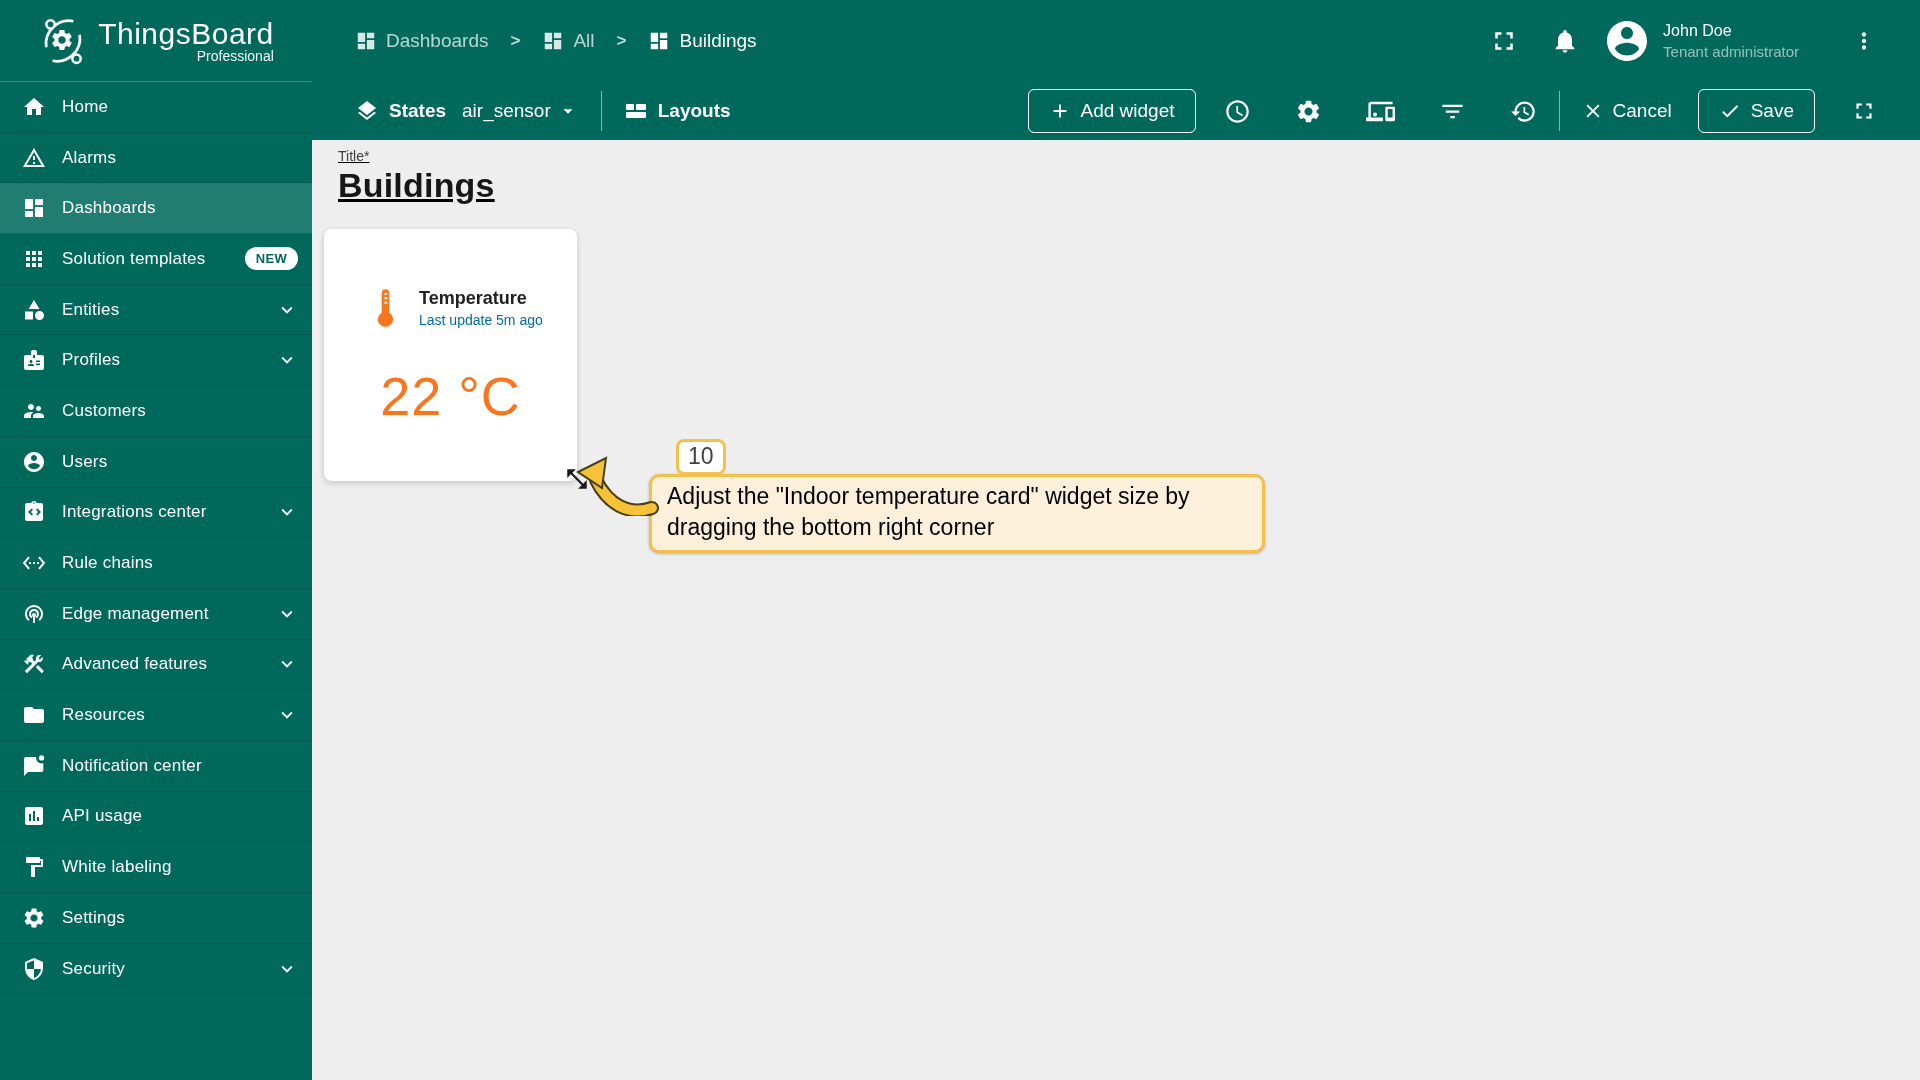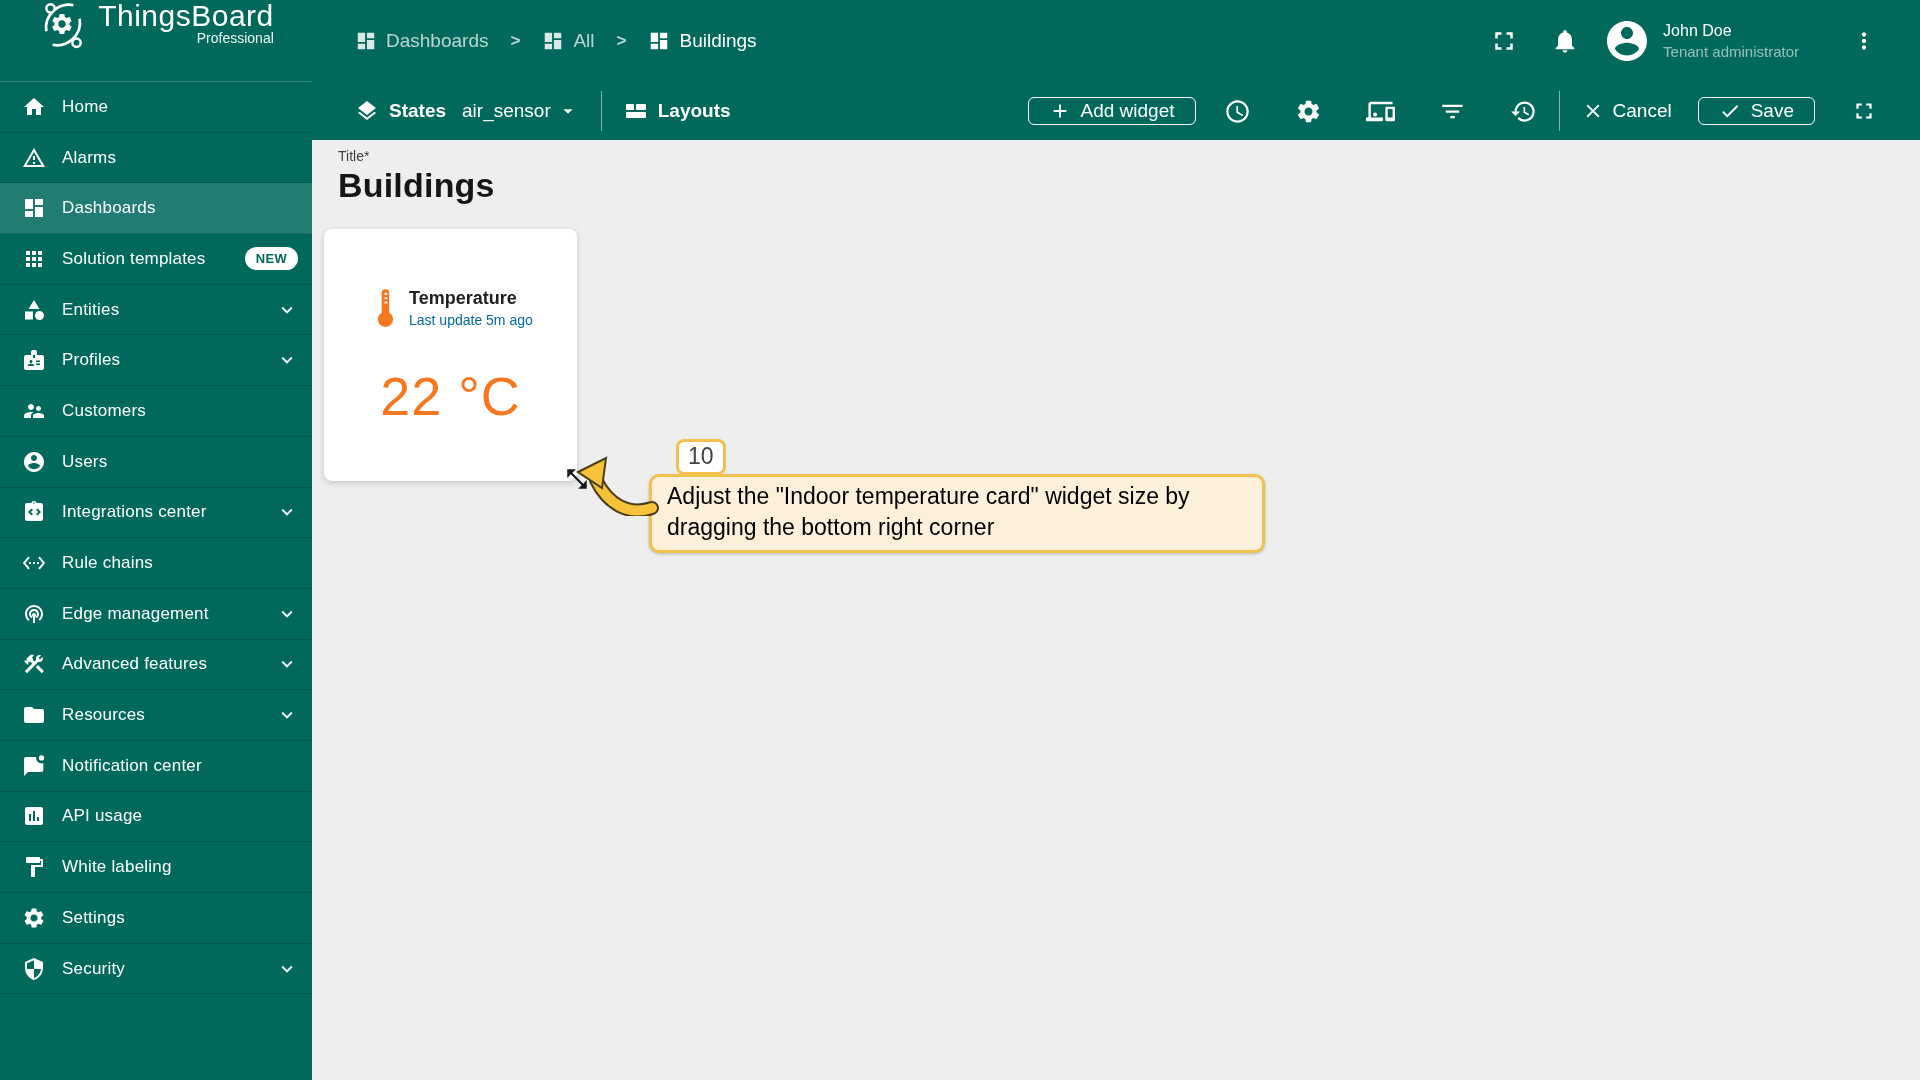--- a/index.html
+++ b/index.html
@@ -2,21 +2,21 @@
 <html><head>
 <meta charset="utf-8">
 <style>
   html,body{margin:0;padding:0;width:1920px;height:1080px;overflow:hidden;
     font-family:"Liberation Sans",sans-serif;background:#eeeeee;}
   *{box-sizing:border-box;}
   svg{display:block;}
 
   
   .sidebar{position:fixed;left:0;top:0;width:312px;height:1080px;background:#00695c;color:#fff;z-index:6;}
-  .logo{height:82px;display:flex;align-items:flex-start;justify-content:center;gap:10px;
+  .logo{height:82px;display:flex;align-items:center;justify-content:center;gap:10px;
     border-bottom:1px solid rgba(255,255,255,0.22);}
   .logo-texts{display:flex;flex-direction:column;align-items:flex-end;}
   .logo-title{font-size:30px;font-weight:500;letter-spacing:.5px;line-height:32px;}
   .logo-sub{font-size:14px;font-weight:400;opacity:.95;margin-top:-2px;}
   .nav-item{height:50.7px;display:flex;align-items:center;padding:0 14px 0 22px;
     border-bottom:1px solid rgba(0,0,0,0.14);cursor:pointer;}
   .nav-item.selected{background:rgba(255,255,255,0.13);}
   .nav-icon{width:24px;height:24px;margin-right:16px;flex:none;}
   .nav-label{font-size:17px;font-weight:500;letter-spacing:.2px;white-space:nowrap;}
   .nav-spacer{flex:1;}
@@ -39,34 +39,34 @@
   .user-block{margin-left:12px;line-height:21px;cursor:pointer;}
   .user-name{font-size:16px;color:#fff;}
   .user-role{font-size:15px;color:rgba(255,255,255,0.58);}
   .more-dots{margin-left:52px;}
 
   .row2{height:58px;display:flex;align-items:center;padding:0 43px;}
   .tb-label{font-size:19px;font-weight:700;margin-left:10px;}
   .state-select{display:flex;align-items:center;gap:6px;margin-left:16px;font-size:19px;cursor:pointer;}
   .vdiv{width:1px;height:40px;background:rgba(255,255,255,0.5);margin:0 22px;}
   .tb-group{display:flex;align-items:center;cursor:pointer;}
-  .btn-outline{border:1px solid #fff;border-radius:6px;height:28px;padding:0 20px;
+  .btn-outline{border:1px solid #fff;border-radius:6px;height:44px;padding:0 20px;
     display:flex;align-items:center;gap:10px;font-size:19px;cursor:pointer;background:transparent;color:#fff;}
   .tb-icons{display:flex;align-items:center;gap:44px;margin-left:28px;}
   .txt-btn{display:flex;align-items:center;gap:9px;font-size:19px;font-weight:500;cursor:pointer;}
 
   
   .content{position:fixed;left:312px;top:140px;right:0;bottom:0;background:#eeeeee;}
-  .title-block{padding:8px 12px 0 26px;cursor:text;}
+  .title-block{padding:8px 12px 0 26px;cursor:text;text-decoration:underline;}
   .title-label{font-size:14px;color:#3d3d3d;}
   .page-title{font-size:34px;font-weight:700;color:#161616;margin-top:2px;letter-spacing:.2px;}
 
   .widget-card{position:absolute;left:12px;top:89px;width:253px;height:252px;background:#ffffff;
     border-radius:8px;box-shadow:0 2px 6px rgba(0,0,0,0.18);cursor:move;}
-  .widget-head{display:flex;align-items:center;gap:10px;padding:56px 0 0 49px;}
+  .widget-head{display:flex;align-items:center;gap:20px;padding:56px 0 0 49px;}
   .w-title{font-size:18px;font-weight:700;color:#212121;line-height:22px;}
   .w-sub{font-size:14px;color:#0369a1;margin-top:3px;white-space:nowrap;}
   .w-value{text-align:center;margin-top:36px;font-size:54px;font-weight:500;color:#f8761d;letter-spacing:1px;}
   .resize-handle{position:absolute;right:-13px;bottom:-11px;width:26px;height:26px;cursor:nwse-resize;}
 
   
   .assist-badge{position:absolute;left:364px;top:299px;background:#fff;border:3px solid #f2c04d;
     border-radius:8px;padding:1px 9px 2px;font-size:23px;color:#404040;z-index:9;}
   .assist-tooltip{position:absolute;left:337px;top:334px;width:616px;background:#fdf0da;
     border:3px solid #f2c04d;border-radius:10px;padding:4px 15px 7px;font-size:23px;line-height:31px;

